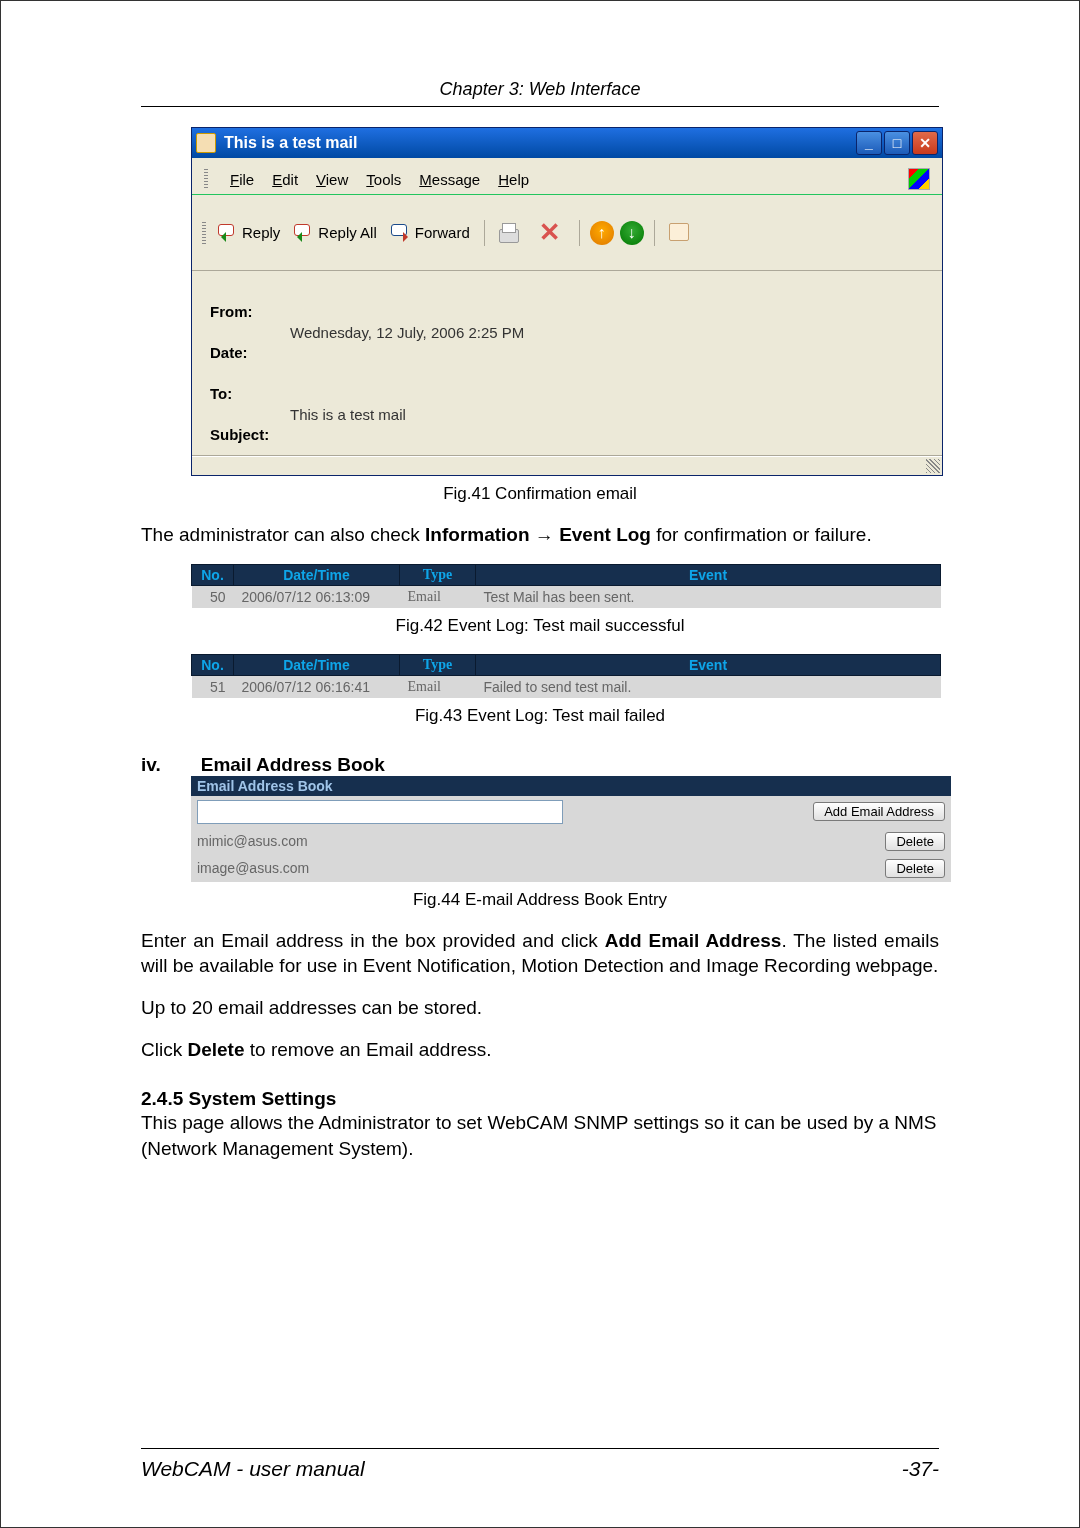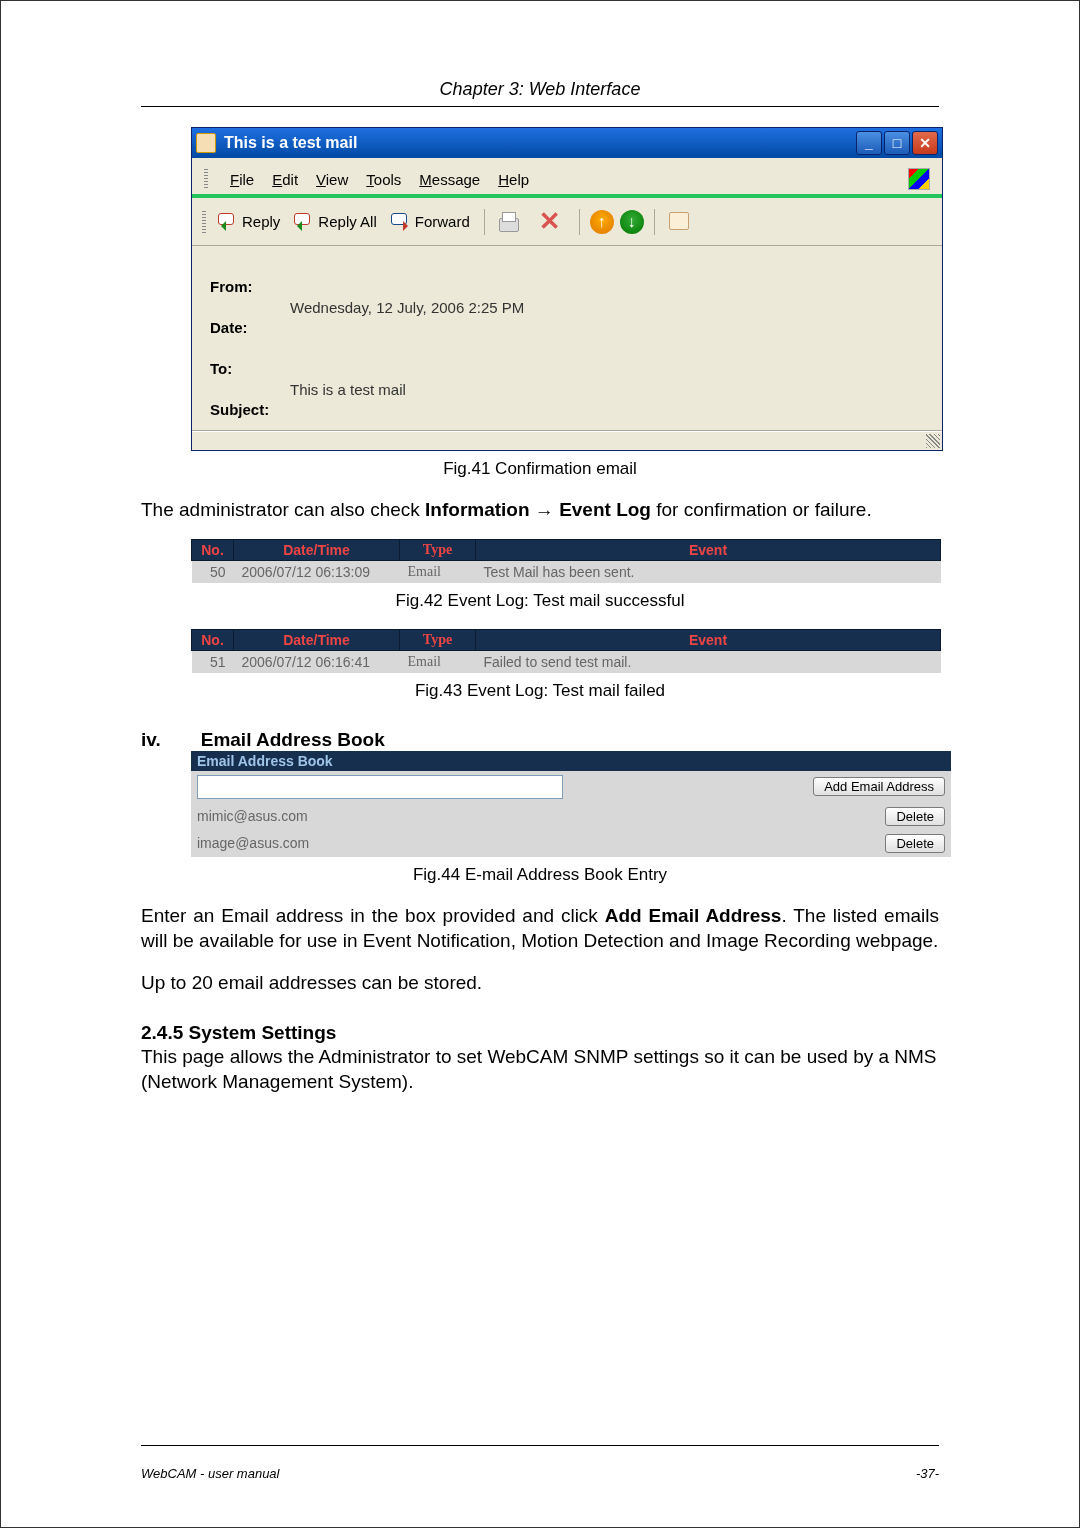--- a/index.html
+++ b/index.html
@@ -86,22 +86,22 @@
   .menubar .logo-icon {
     margin-left: auto;
     width: 20px; height: 20px;
     background: linear-gradient(135deg, #f00 0 25%, #0c0 25% 50%, #00f 50% 75%, #fc0 75% 100%);
     border: 1px solid #aaa;
   }
   .toolbar {
     display: flex;
     align-items: center;
     gap: 6px;
-    padding: 6px 10px;
-    border-top: 4px solid #22c55e;
+    padding: 20px 10px;
+    border-top: 1px solid #22c55e;
     border-bottom: 1px solid #aca899;
     background: #ece9d8;
     font-size: 15px;
   }
   .toolbar .dots {
     background: repeating-linear-gradient(#888, #888 1px, transparent 1px, transparent 3px);
     width: 4px; height: 22px; margin-right: 2px;
   }
   .tb-item { display: flex; align-items: center; gap: 4px; padding: 2px 4px; }
   .tb-icon {
@@ -163,21 +163,21 @@
   .body-text { font-size:19px; line-height:1.35; margin: 0 0 16px 0;}
   .log-table {
     margin-left: 50px;
     width: 750px;
     border-collapse: collapse;
     font-family: Tahoma, sans-serif;
     font-size: 14px;
   }
   .log-table th {
     background: #162f4e;
-    color: #ef4444;
+    color: #0ea5e9;
     font-weight: bold;
     padding: 2px 6px;
     border: 1px solid #0a1a2f;
     text-align: center;
   }
   .log-table td {
     background: #d8d8d8;
     color: #666;
     padding: 3px 8px;
     font-size: 14px;
@@ -221,24 +221,24 @@
   }
   .addrbook-row.alt td { color:#666;}
   .right { text-align:right;}
   .justify { text-align: justify; }
   .h3 { font-size:19px; font-weight:bold; margin-top: 26px;}
 
   .footer {
     position: absolute;
     left: 140px; right: 140px; bottom: 46px;
     border-top: 1px solid #000;
-    padding-top: 20px;
+    padding-top: 8px;
     display:flex; justify-content: space-between;
     font-style: italic;
-    font-size: 13px;
+    font-size: 21px;
   }
 </style>
 </head>
 <body>
 
 <div class="page">
   <div class="chapter">Chapter 3: Web Interface</div>
   <div class="hr"></div>
 
   <div class="email-window">
@@ -380,20 +380,21 @@
       <td class="right"><button class="wbtn">Delete</button></td>
     </tr>
   </tbody>
     </table>
   <div class="caption">Fig.44  E-mail Address Book Entry</div>
 
   <p class="body-text justify">Enter an Email address in the box provided and click <b>Add Email Address</b>. The listed emails will be available for use in Event Notification, Motion Detection and Image Recording webpage.</p>
 
   <p class="body-text">Up to 20 email addresses can be stored.</p>
 
+  <p class="body-text">Click <b>Delete</b> to remove an Email address.</p>
 
   <div class="h3">2.4.5 System Settings</div>
   <p class="body-text">This page allows the Administrator to set WebCAM SNMP settings so it can be used by a NMS (Network Management System).</p>
 
   <div class="footer">
     <span>WebCAM - user manual</span>
     <span>-37-</span>
   </div>
 </div>
 

